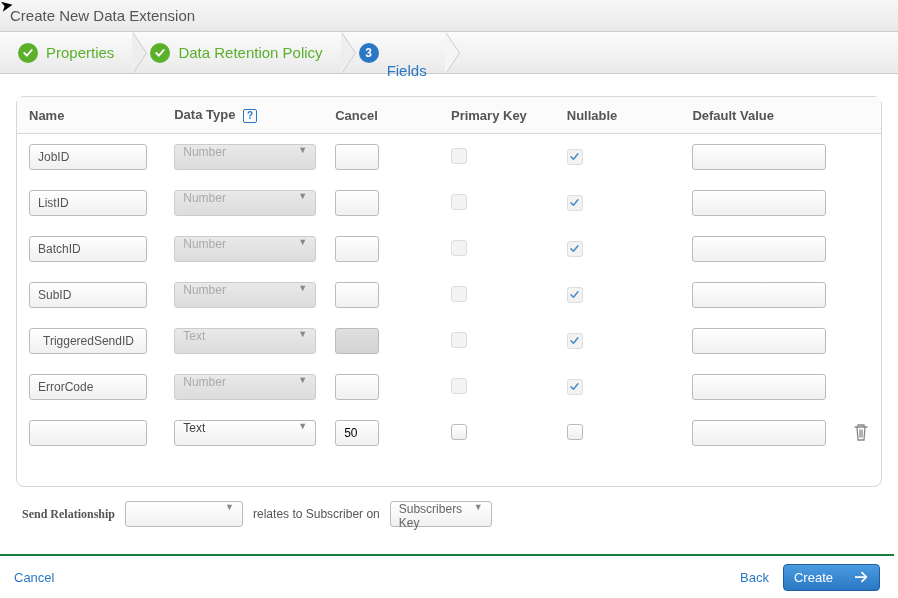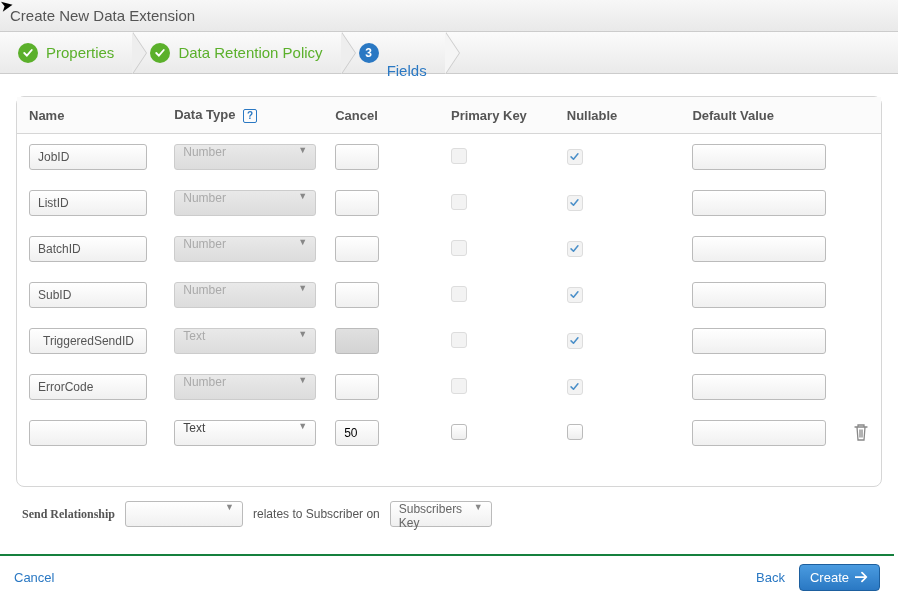--- a/index.html
+++ b/index.html
@@ -163,21 +163,21 @@
   }
   .footer .cancel { color: #2a78c3; cursor: pointer; }
   .footer .spacer { flex: 1; }
   .footer .back { color: #2a78c3; margin-right: 14px; cursor: pointer; }
   .btn-create {
     background: linear-gradient(#4a9be0, #2a78c3);
     color: #fff;
     border: 1px solid #1d5f9e;
     border-radius: 4px;
     padding: 5px 10px;
-    display: inline-flex; align-items: center; gap: 6px;
+    display: inline-flex; align-items: center; gap: 22px;
     font-size: 13px; cursor: pointer;
   }
   .btn-create svg { width: 14px; height: 12px; }
 </style>
 </head>
 <body>
 
 <div class="dialog">
   <div class="cursor">➤</div>
 

